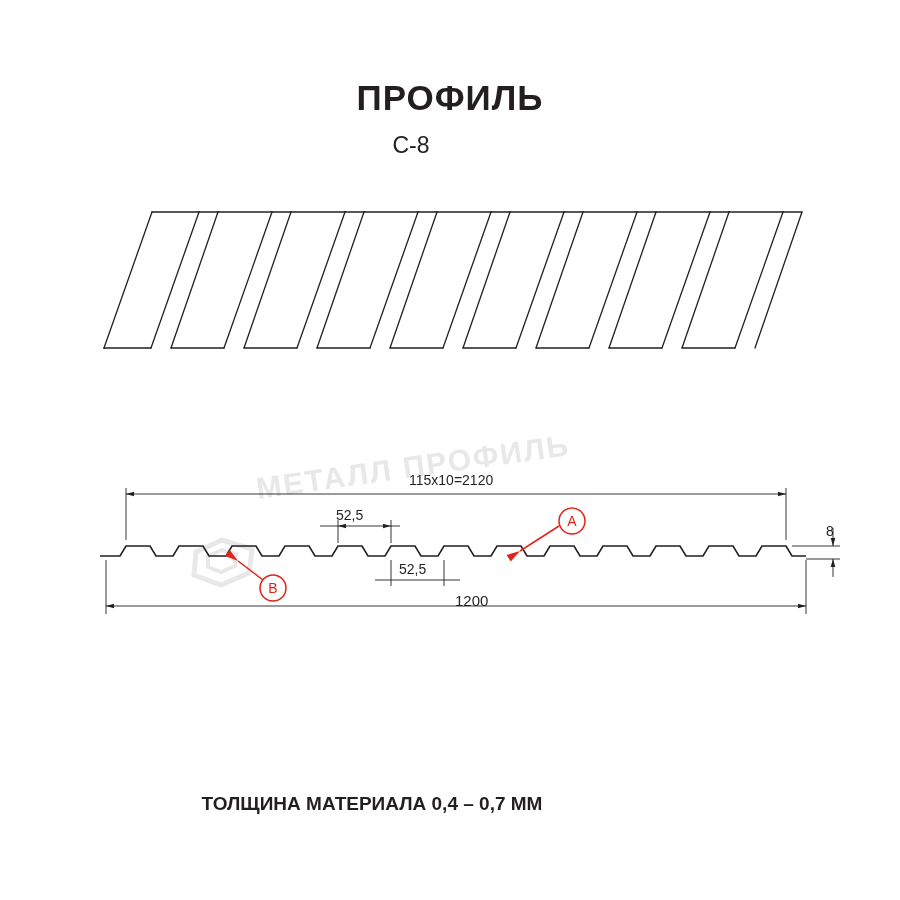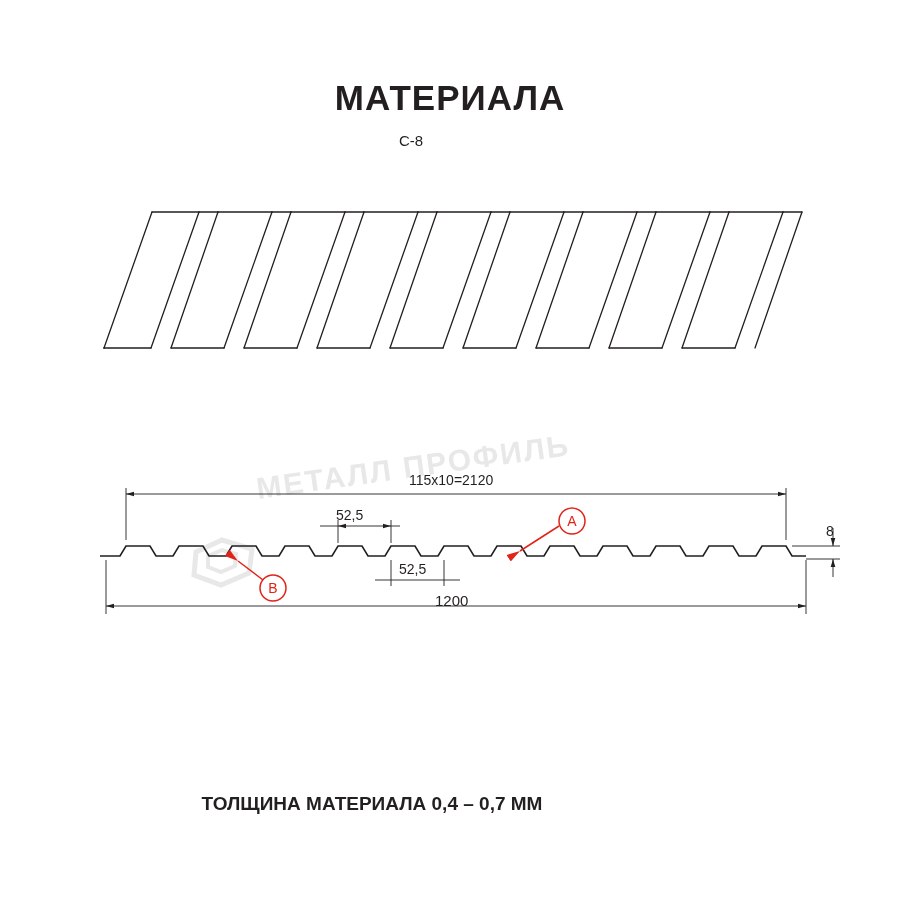--- a/index.html
+++ b/index.html
@@ -32,21 +32,21 @@
     font-weight: bold;
     letter-spacing: 1px;
     color: #231f20;
   }
   .subtitle {
     position: absolute;
     left: 0;
     top: 132px;
     width: 822px;
     text-align: center;
-    font-size: 15px;
+    font-size: 23px;
     color: #231f20;
   }
   .footnote {
     position: absolute;
     left: 0;
     top: 793px;
     width: 744px;
     text-align: center;
     font-size: 19px;
     font-weight: bold;
@@ -296,22 +296,22 @@
   </g>
   <text x="572" y="526" text-anchor="middle" font-size="14" fill="#e2231a" font-family="Liberation Sans, sans-serif">A</text>
 
   <g stroke="#e2231a" stroke-width="1.5" fill="none">
     <circle cx="273" cy="588" r="13"></circle>
     <path d="M263,580 L238,561" marker-end="url(#arrRed)"></path>
   </g>
   <text x="273" y="593" text-anchor="middle" font-size="14" fill="#e2231a" font-family="Liberation Sans, sans-serif">B</text>
 </svg>
 
-<div class="title">МАТЕРИАЛА</div>
+<div class="title">ПРОФИЛЬ</div>
 <div class="subtitle">С-8</div>
 
 <div class="dim-label" style="left:409px; top:472px;">115x10=2120</div>
 <div class="dim-label" style="left:336px; top:507px;">52,5</div>
 <div class="dim-label" style="left:399px; top:561px;">52,5</div>
-<div class="dim-label" style="left:435px; top:592px; font-size:15px;">1200</div>
+<div class="dim-label" style="left:455px; top:592px; font-size:15px;">1200</div>
 <div class="dim-label" style="left:826px; top:523px;">8</div>
 
 <div class="footnote">ТОЛЩИНА МАТЕРИАЛА 0,4 – 0,7 ММ</div>
 
 </body></html>

